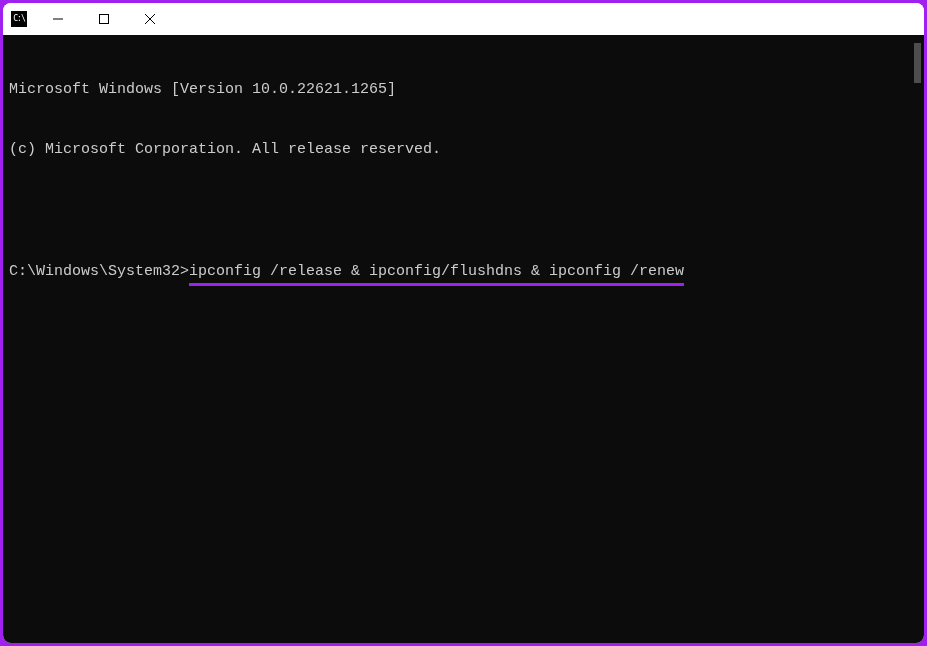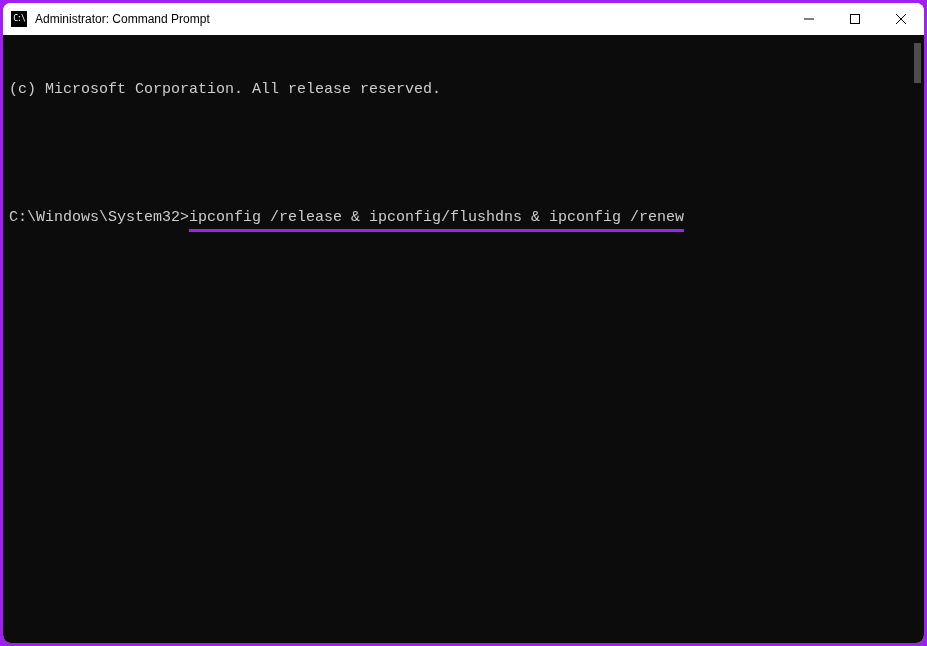--- a/index.html
+++ b/index.html
@@ -86,21 +86,20 @@
       color: #cccccc;
       white-space: pre;
     }
     .terminal-line {
       display: block;
     }
     .cmd-underline {
       display: inline-block;
       border-bottom: 3px solid #a020f0;
       padding-bottom: 1px;
-      margin-top: 7px;
     }
     .scrollbar {
       position: absolute;
       right: 3px;
       top: 8px;
       width: 7px;
       height: 40px;
       background: #4d4d4d;
       border-radius: 0;
     }
@@ -110,21 +109,20 @@
   </style>
 </head>
 <body>
 
 <div class="window">
 
   <div class="titlebar">
     <div class="app-icon">
       <span class="app-icon-inner">C:\</span>
     </div>
-    <div class="window-title">Administrator: Command Prompt</div>
     <div class="window-controls">
       <button class="win-btn">
         <svg viewBox="0 0 10 10">
           <line x1="0" y1="5" x2="10" y2="5" stroke="#000000" stroke-width="1"></line>
         </svg>
       </button>
       <button class="win-btn">
         <svg viewBox="0 0 10 10">
           <rect x="0.5" y="0.5" width="9" height="9" fill="none" stroke="#000000" stroke-width="1"></rect>
         </svg>
@@ -133,20 +131,21 @@
         <svg viewBox="0 0 10 10">
           <line x1="0" y1="0" x2="10" y2="10" stroke="#000000" stroke-width="1"></line>
           <line x1="10" y1="0" x2="0" y2="10" stroke="#000000" stroke-width="1"></line>
         </svg>
       </button>
     </div>
   </div>
 
   <div class="terminal-area">
     <div class="terminal-content">
+      <span class="terminal-line">Microsoft Windows [Version 10.0.22621.1265]</span>
       <span class="terminal-line">(c) Microsoft Corporation. All release reserved.</span>
       <div class="spacer-line"></div>
       <span class="terminal-line"><span>C:\Windows\System32&gt;</span><span class="cmd-underline">ipconfig /release &amp; ipconfig/flushdns &amp; ipconfig /renew</span></span>
     </div>
     <div class="scrollbar"></div>
   </div>
 
 </div>
 
 </body></html>

